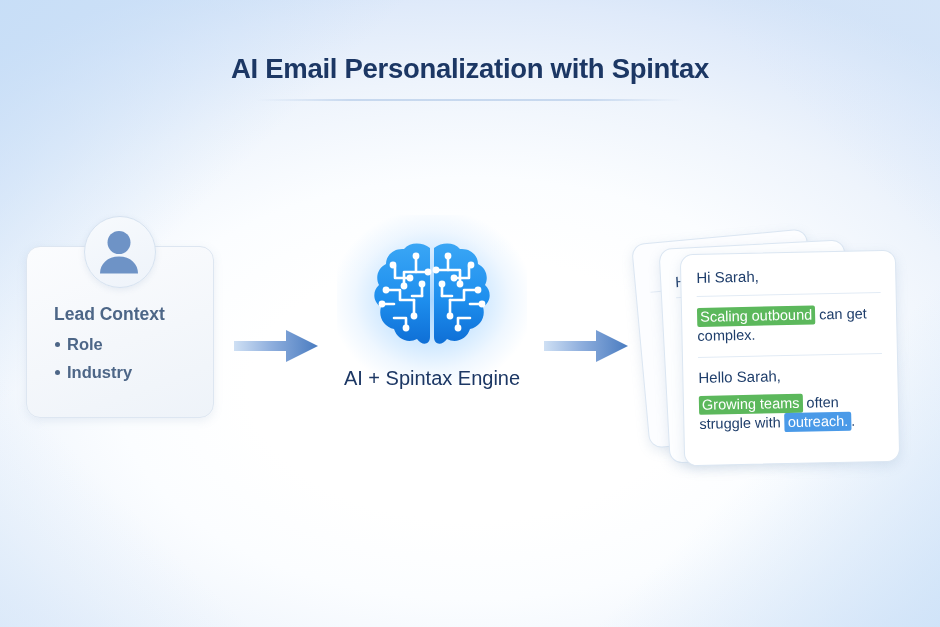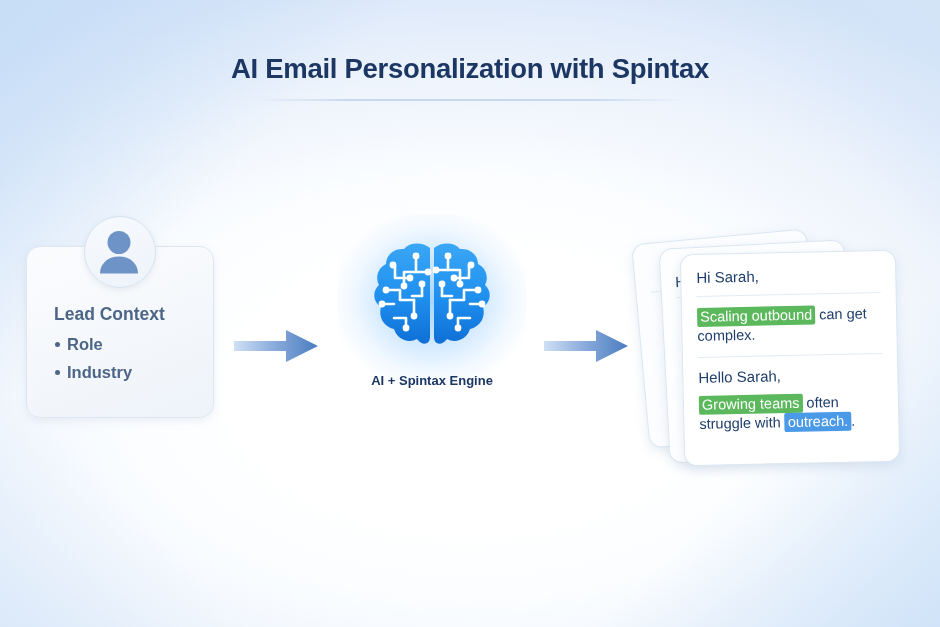--- a/index.html
+++ b/index.html
@@ -163,25 +163,25 @@
     position: absolute;
     left: 50%;
     top: 0;
     transform: translateX(-50%);
     width: 136px;
     height: 126px;
   }
   #engine-label {
     position: absolute;
     left: 50%;
-    top: 135px;
+    top: 129px;
     transform: translateX(-50%);
     white-space: nowrap;
-    font-size: 13px;
-    font-weight: bold;
+    font-size: 20px;
+    font-weight: normal;
     color: #1c3764;
   }
 
   
   #card-stack {
     position: absolute;
     left: 636px;
     top: 228px;
     width: 268px;
     height: 248px;

